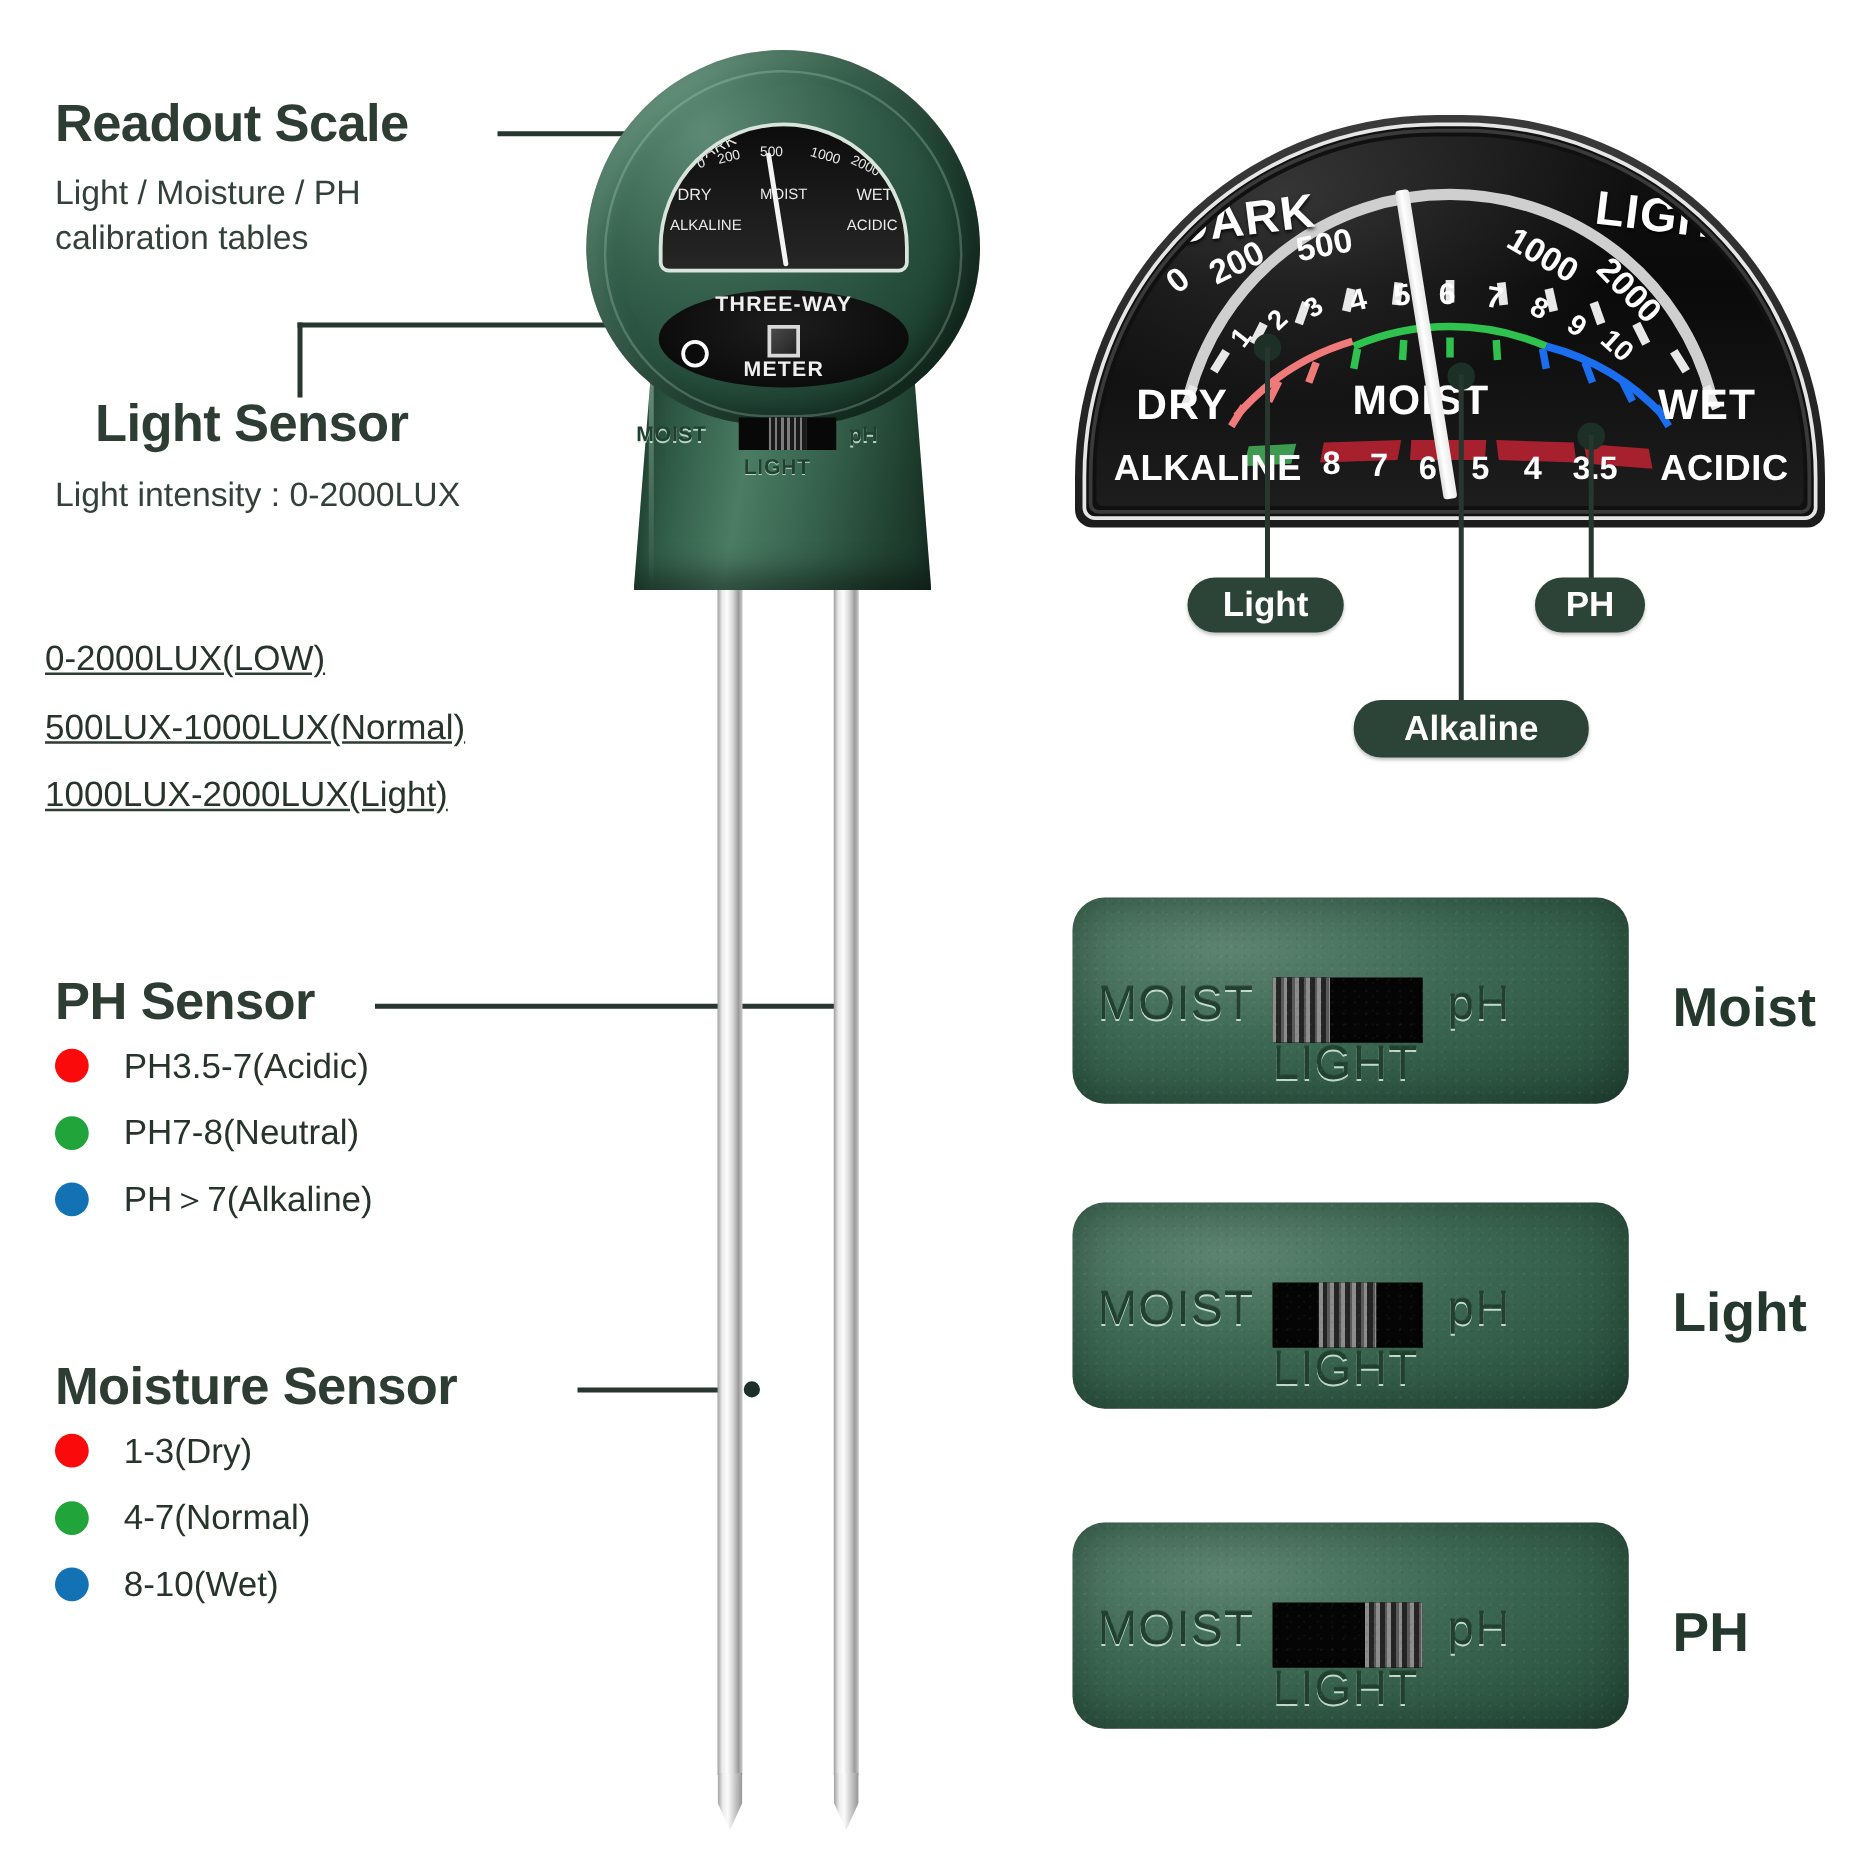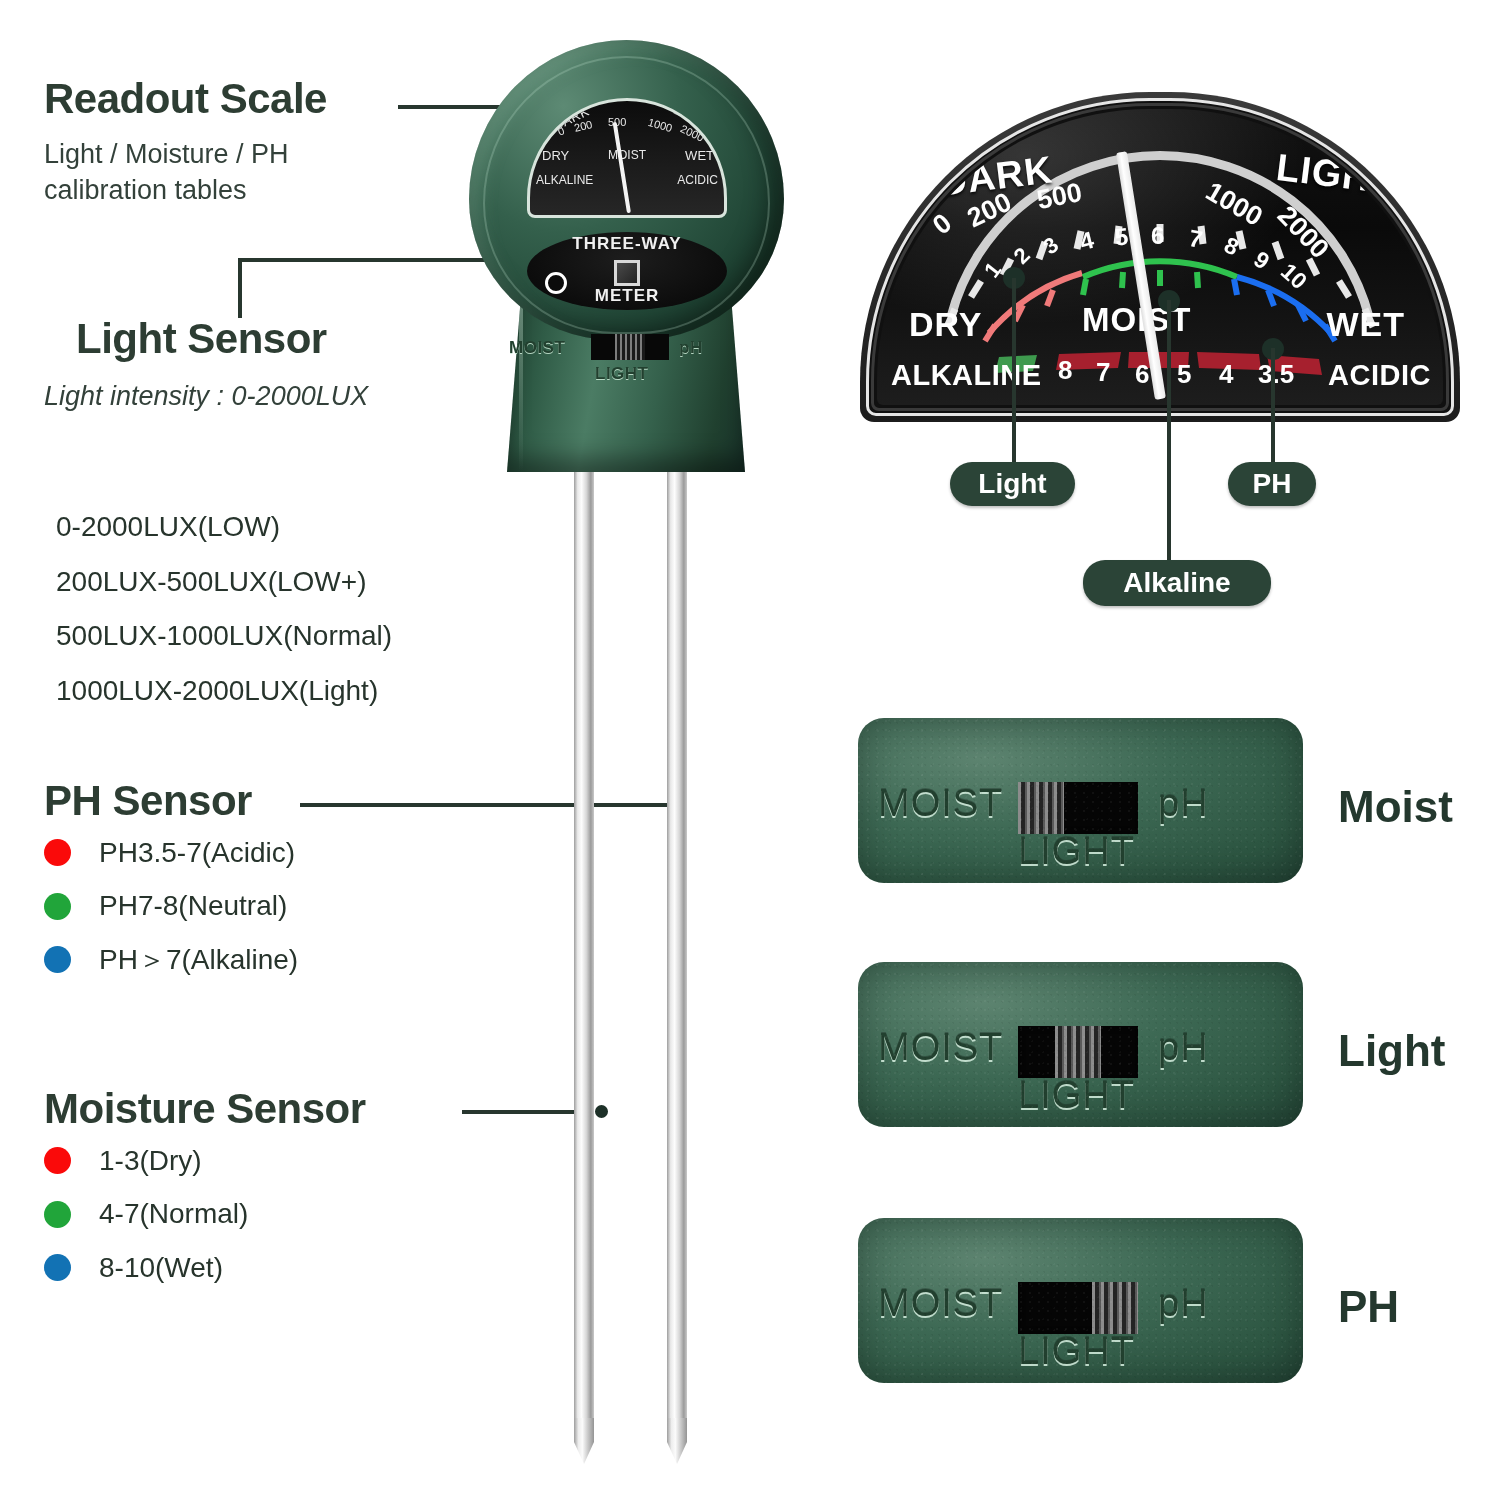--- a/index.html
+++ b/index.html
@@ -225,28 +225,27 @@
 
 <div class="stage">
 
   <div class="abs h1" style="left:44px; top:78px;text-align:center;">Readout Scale</div>
   <div class="abs sub" style="left:44px; top:136px;">Light / Moisture / PH</div>
   <div class="abs sub" style="left:44px; top:172px;">calibration tables</div>
 
   <div class="abs lead lead-h" style="left:398px; top:105px; width:196px;"></div>
 
   <div class="abs h1" style="left:44px; top:318px;margin-left:32px;">Light Sensor</div>
-  <div class="abs sub" style="left:44px; top:378px;font-style:italic;">Light intensity : 0-2000LUX</div>
+  <div class="abs sub" style="left:44px; top:378px;">Light intensity : 0-2000LUX</div>
 
   <div class="abs lead lead-v" style="left:238px; top:258px; height:60px;"></div>
   <div class="abs lead lead-h" style="left:238px; top:258px; width:410px;"></div>
 
-  <div class="abs" style="left:56px; top:500px;">
+  <div class="abs" style="left:36px; top:500px;text-decoration:underline;">
     <div class="lux">0-2000LUX(LOW)</div>
-    <div class="lux">200LUX-500LUX(LOW+)</div>
     <div class="lux">500LUX-1000LUX(Normal)</div>
     <div class="lux">1000LUX-2000LUX(Light)</div>
   </div>
 
   <div class="abs h1" style="left:44px; top:780px;">PH Sensor</div>
   <div class="abs lead lead-h" style="left:300px; top:803px; width:380px;"></div>
   <div class="abs enddot" style="left:671px; top:796px;"></div>
 
   <div class="abs" style="left:44px; top:838px; display:flex; flex-direction:column; gap:24px;">
     <div class="legend-row">

